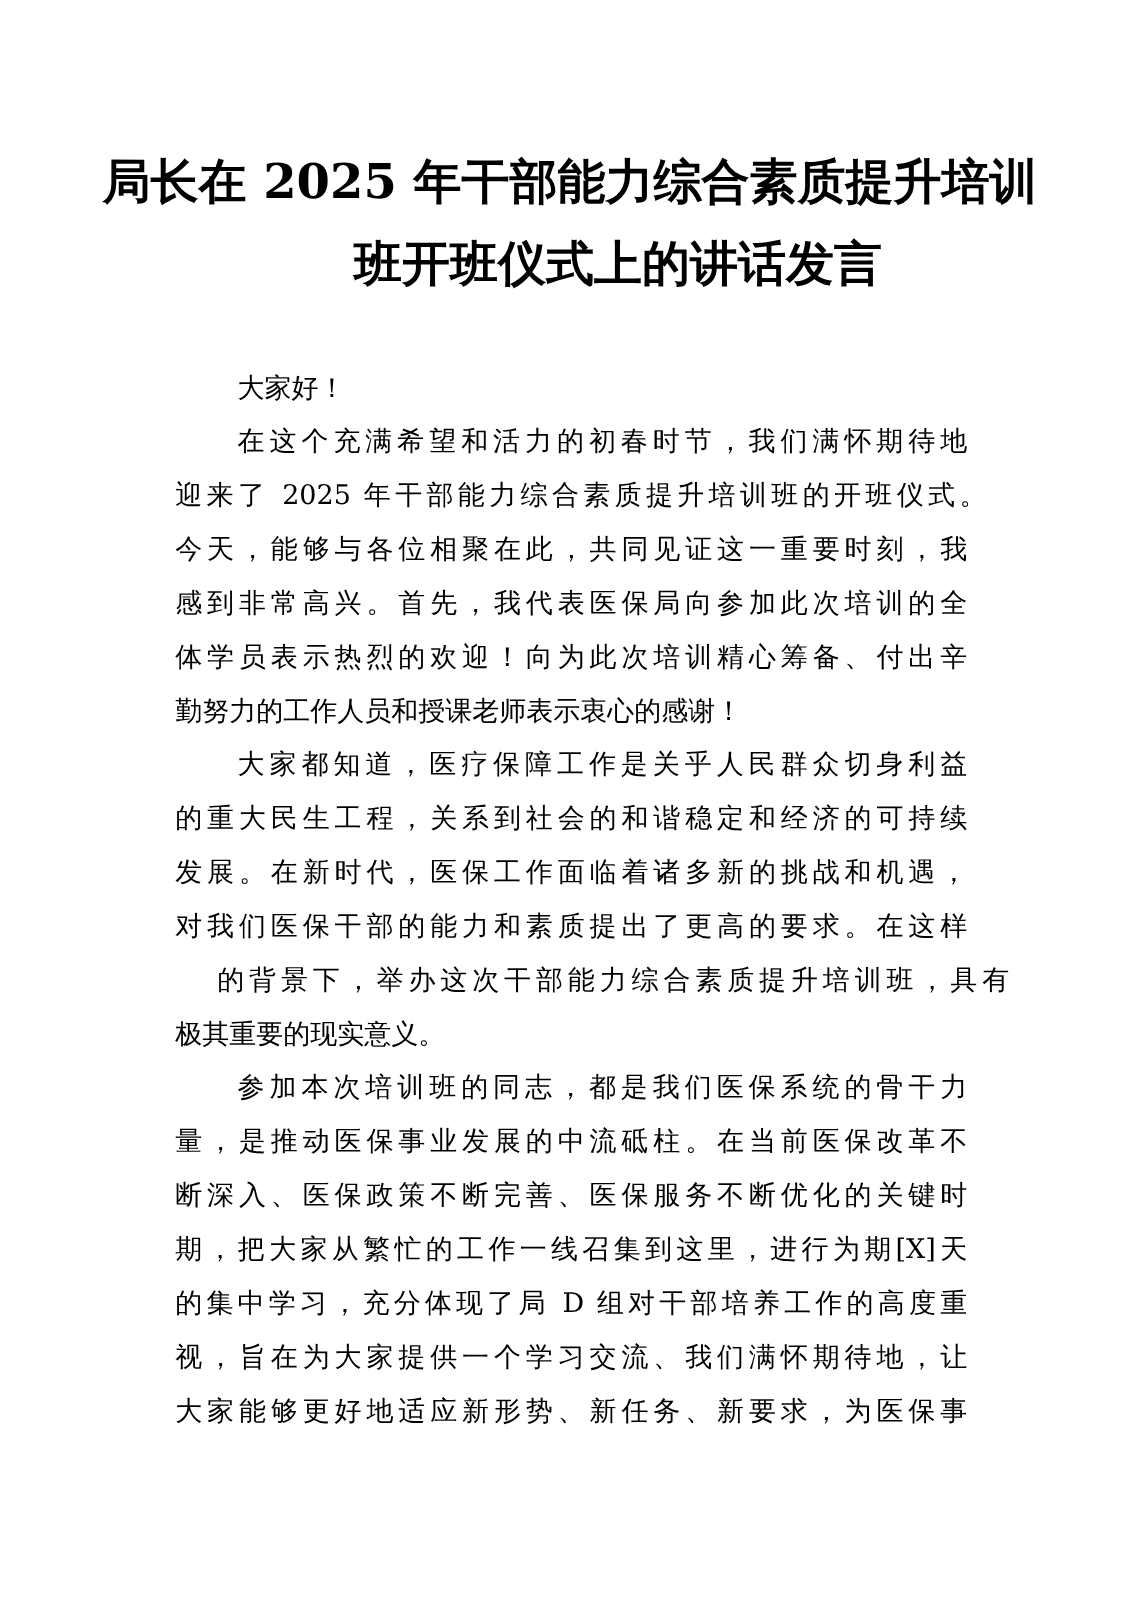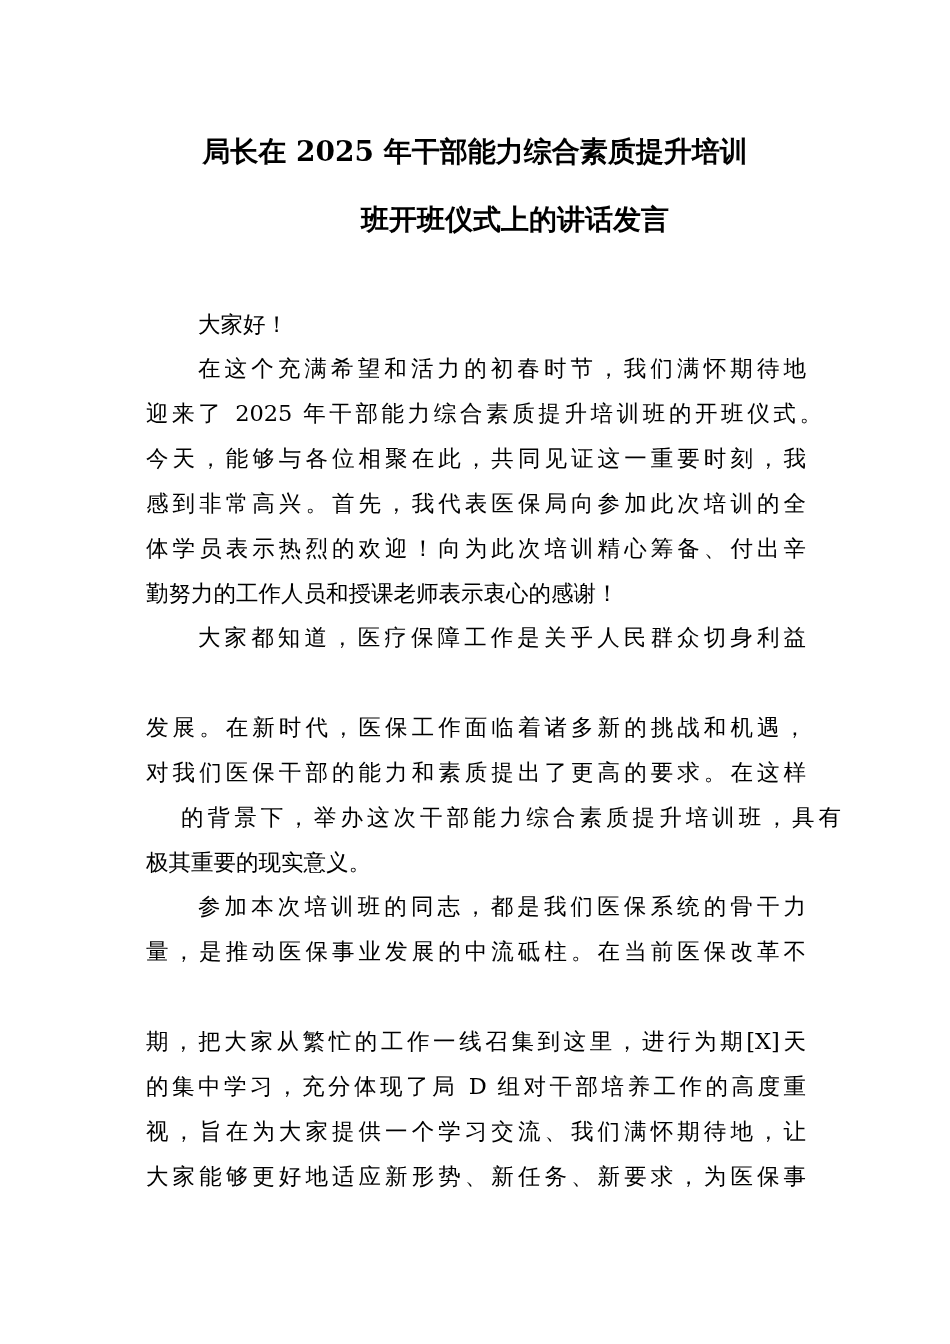--- a/index.html
+++ b/index.html
@@ -22,21 +22,21 @@
       width: 950px;
       height: 1344px;
       background: #ffffff;
     }
     .title-line {
       position: absolute;
       left: 0;
       width: 950px;
       text-align: center;
       font-weight: bold;
-      font-size: 28px;
+      font-size: 40px;
       line-height: 40px;
       white-space: nowrap;
       letter-spacing: 0px;
     }
     .title-line.l1 { top: 132px; }
     .title-line.l2 { top: 200px; margin-left: 40px; }
     .body-line {
       position: absolute;
       left: 146px;
       width: 660px;
@@ -68,25 +68,27 @@
   <div class="body-line indent last" style="top:309px;">大家好！</div>
 
   <div class="body-line indent" style="top:353px;">在这个充满希望和活力的初春时节，我们满怀期待地</div>
   <div class="body-line wide" style="top:398px;">迎来了  2025  年干部能力综合素质提升培训班的开班仪式。</div>
   <div class="body-line" style="top:443px;">今天，能够与各位相聚在此，共同见证这一重要时刻，我</div>
   <div class="body-line" style="top:488px;">感到非常高兴。首先，我代表医保局向参加此次培训的全</div>
   <div class="body-line" style="top:533px;">体学员表示热烈的欢迎！向为此次培训精心筹备、付出辛</div>
   <div class="body-line indent" style="top:622px;">大家都知道，医疗保障工作是关乎人民群众切身利益</div>
 
   <div class="body-line last" style="top:578px;">勤努力的工作人员和授课老师表示衷心的感谢！</div>
+  <div class="body-line" style="top:667px;">的重大民生工程，关系到社会的和谐稳定和经济的可持续</div>
   <div class="body-line" style="top:712px;">发展。在新时代，医保工作面临着诸多新的挑战和机遇，</div>
   <div class="body-line" style="top:757px;">对我们医保干部的能力和素质提出了更高的要求。在这样</div>
   <div class="body-line" style="top:802px;margin-left:35px;">的背景下，举办这次干部能力综合素质提升培训班，具有</div>
   <div class="body-line last" style="top:847px;">极其重要的现实意义。</div>
 
   <div class="body-line indent" style="top:891px;">参加本次培训班的同志，都是我们医保系统的骨干力</div>
   <div class="body-line" style="top:936px;">量，是推动医保事业发展的中流砥柱。在当前医保改革不</div>
+  <div class="body-line" style="top:981px;">断深入、医保政策不断完善、医保服务不断优化的关键时</div>
   <div class="body-line" style="top:1026px;">期，把大家从繁忙的工作一线召集到这里，进行为期[X]天</div>
   <div class="body-line" style="top:1071px;">的集中学习，充分体现了局 D 组对干部培养工作的高度重</div>
   <div class="body-line" style="top:1116px;">视，旨在为大家提供一个学习交流、我们满怀期待地，让</div>
   <div class="body-line" style="top:1161px;">大家能够更好地适应新形势、新任务、新要求，为医保事</div>
 
 </div>
 
 </body></html>

